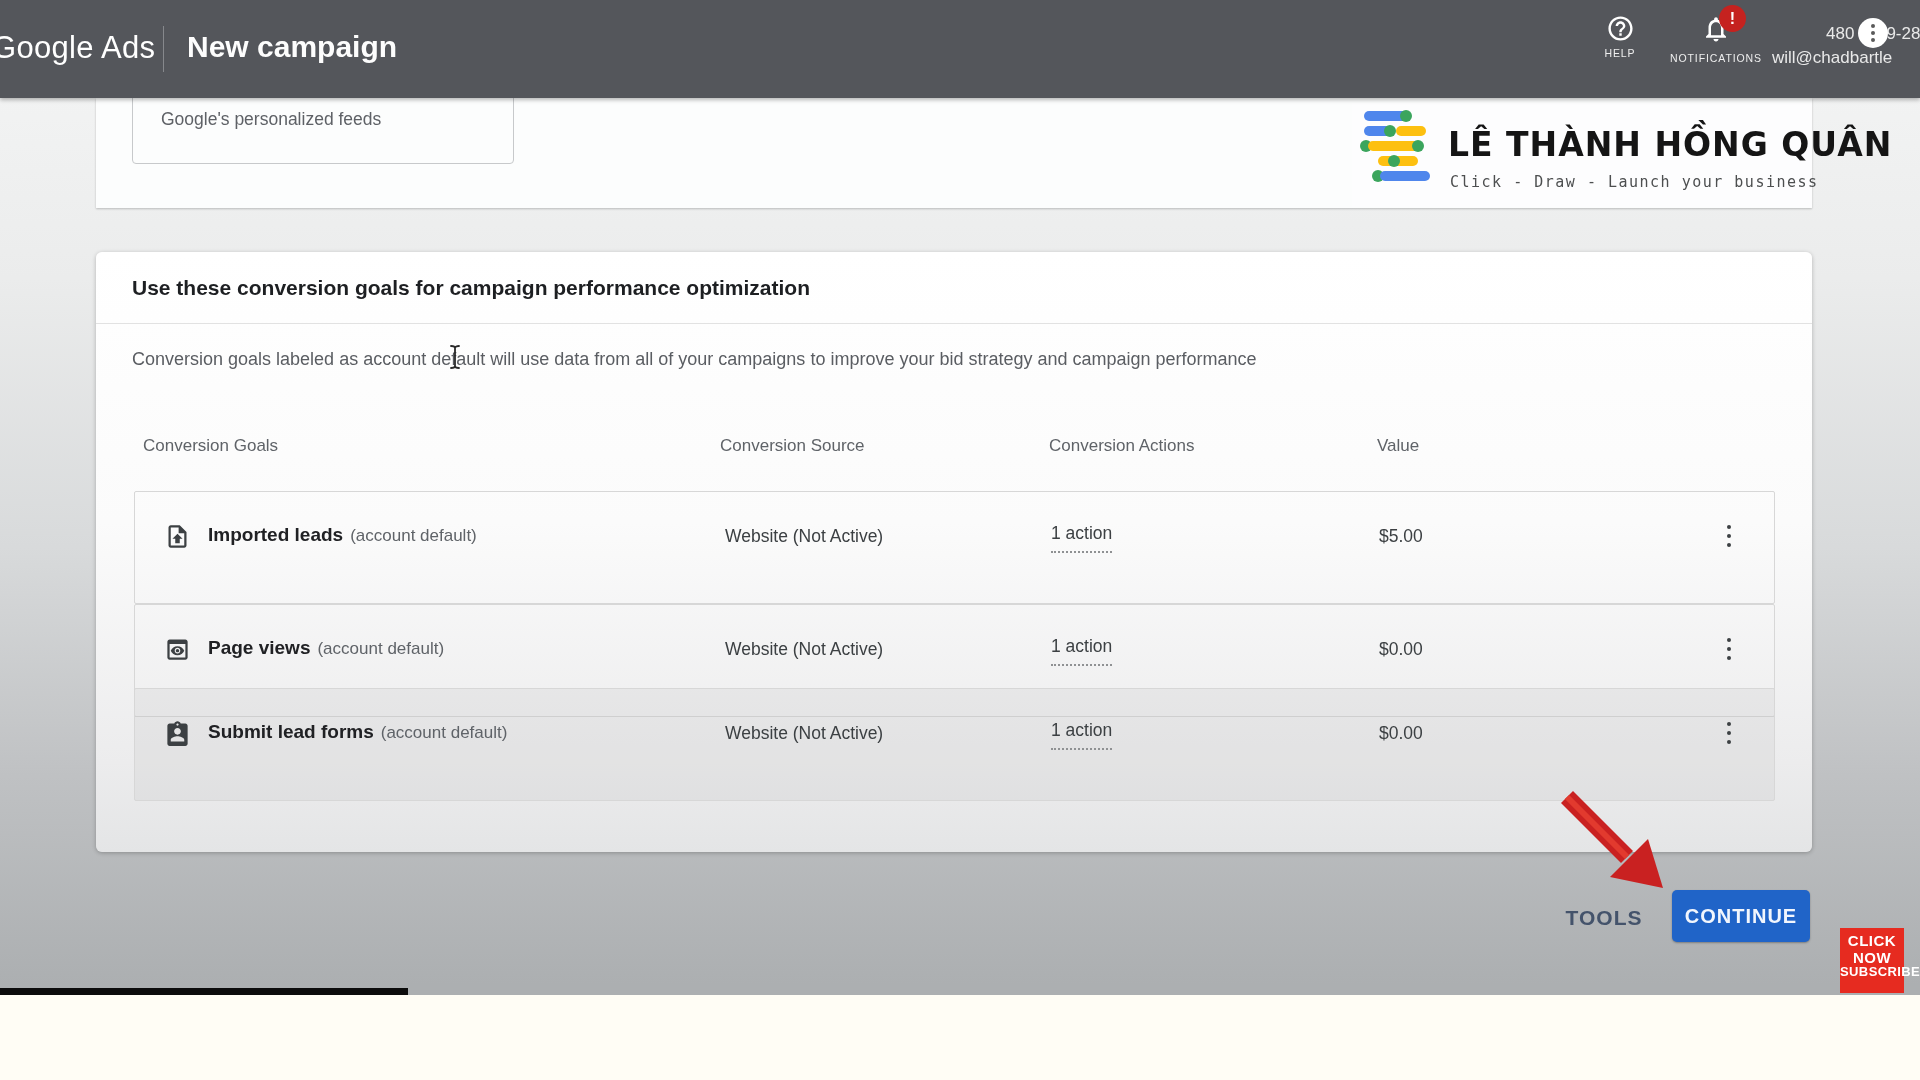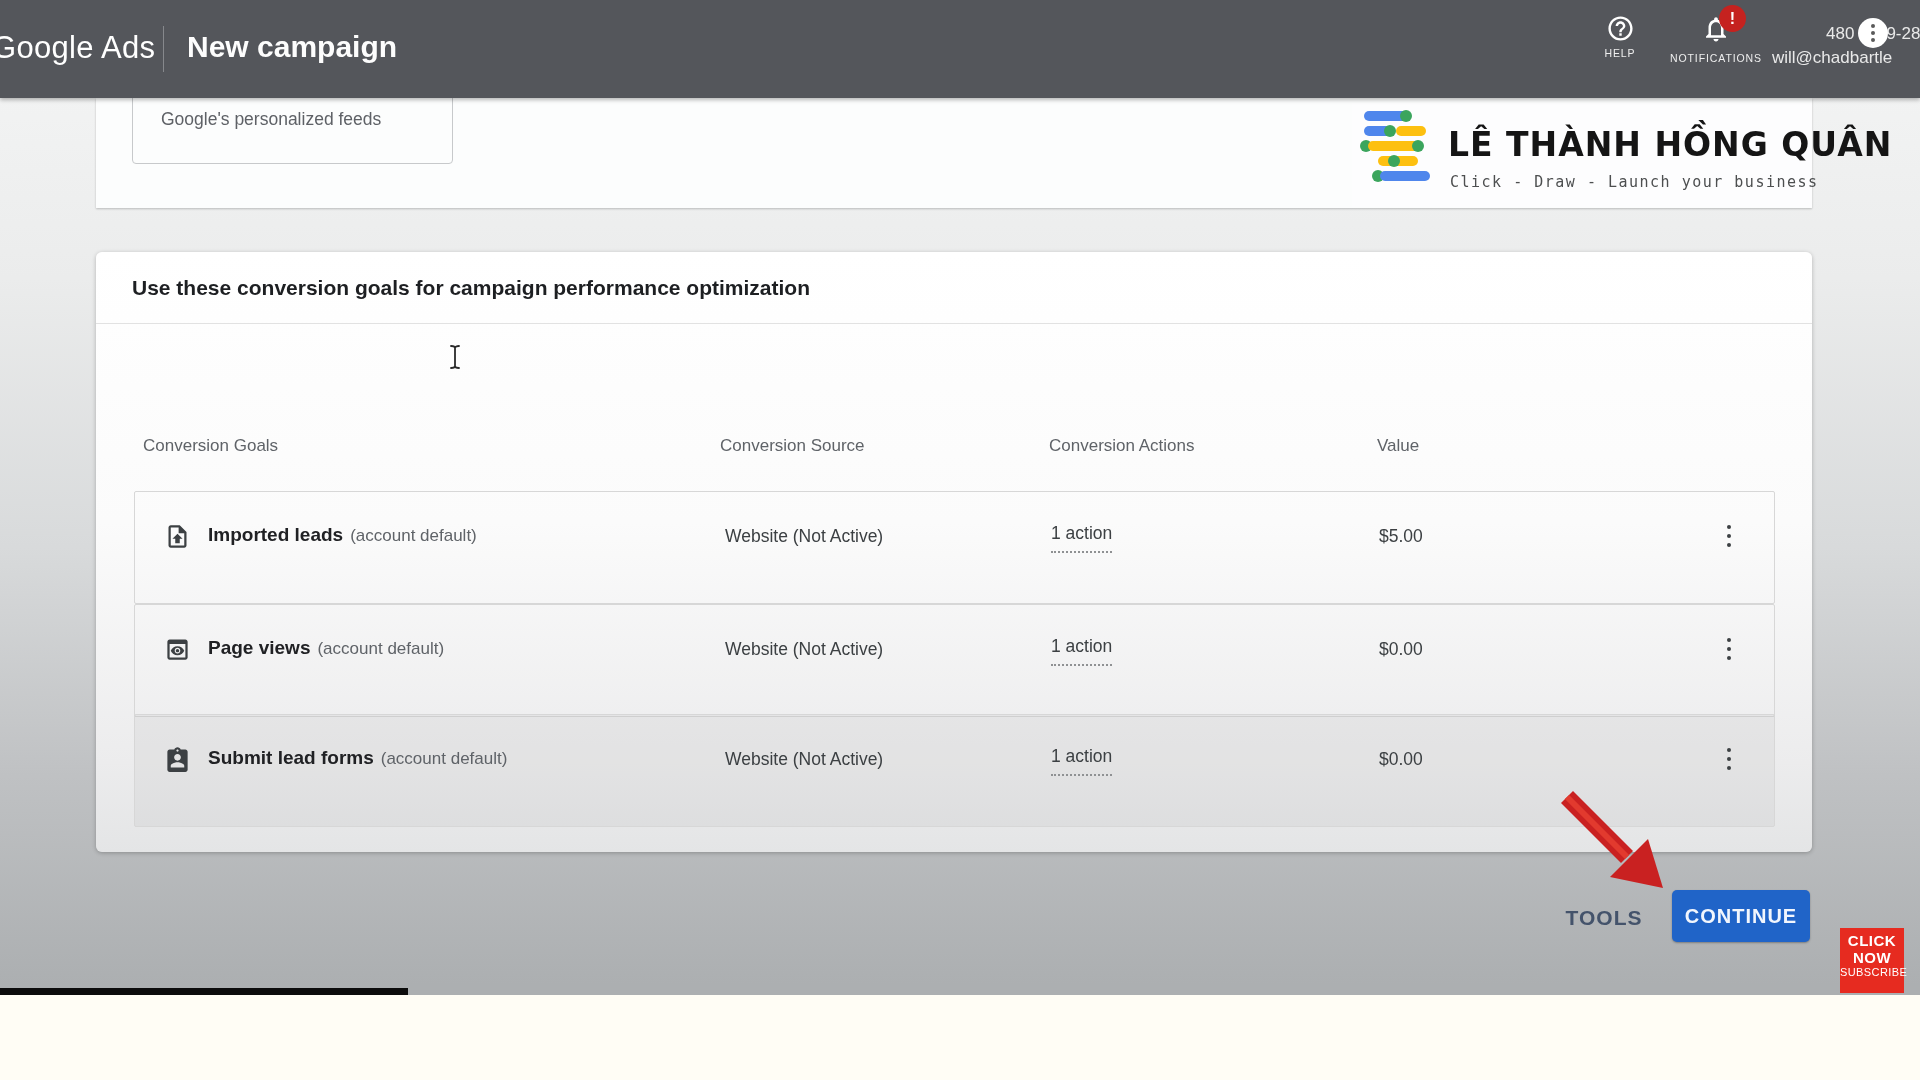--- a/index.html
+++ b/index.html
@@ -29,21 +29,21 @@
   .account { position:absolute; top:22px; left:1772px; width:200px; color:#e9e9e9; font-size:17px; }
   .acct-line1 { position:absolute; left:54px; top:2px; white-space:nowrap; }
   .acct-line2 { position:absolute; left:0; top:26px; white-space:nowrap; }
   .acct-blur-circle { position:absolute; left:86px; top:-4px; width:30px; height:30px; background:#ffffff;
     border-radius:50%; z-index:5; display:flex; flex-direction:column; align-items:center; justify-content:center; gap:3px; }
   .acct-blur-circle i { width:4px; height:4px; border-radius:50%; background:#5a5a5a; }
 
   
   .top-card { position:absolute; left:96px; top:98px; width:1716px; height:110px; background:#fcfdfd;
     overflow:hidden; box-shadow:0 1px 2px rgba(0,0,0,.22); z-index:5; }
-  .option-box { position:absolute; left:36px; top:-16px; width:321px; height:82px;
+  .option-box { position:absolute; left:36px; top:-16px; width:382px; height:82px;
     border:1px solid #c7c9cb; border-radius:4px; background:transparent; cursor:pointer; }
   .option-label { position:absolute; left:28px; top:26px; font-size:17.5px; color:#5e6166; white-space:nowrap; }
 
   
   .watermark { position:absolute; left:1352px; top:103px; width:460px; height:104px; background:#fdfdfe; z-index:6; }
   .wm-logo { position:absolute; left:8px; top:8px; width:86px; height:90px; }
   .wm-row { position:relative; height:10px; margin-bottom:5px; }
   .pill { position:absolute; height:10px; border-radius:6px; }
   .dot { position:absolute; width:12px; height:12px; top:-1px; border-radius:50%; }
   .c-blue { background:#4f86ec; } .c-yellow { background:#fdc010; } .c-green { background:#3ba55d; }
@@ -62,21 +62,21 @@
 
   .ibeam { position:absolute; left:352px; top:92px; z-index:12; }
 
   .col-header { position:absolute; top:184px; font-size:17px; color:#5f6368; white-space:nowrap; }
   .col-goals   { left:47px; }
   .col-source  { left:624px; }
   .col-actions { left:953px; }
   .col-value   { left:1281px; }
 
   .goal-row { position:absolute; left:38px; width:1641px; height:113px; border:1px solid #d7d7d7; border-radius:2px; }
-  .row-0 { top:239px; } .row-1 { top:352px; } .row-2 { top:462px; background:rgba(60,64,67,.05);text-align:center; }
+  .row-0 { top:239px; } .row-1 { top:352px; } .row-2 { top:436px; background:rgba(60,64,67,.05);text-align:center; }
   .row-icon { position:absolute; left:29px; top:31px; width:27px; height:27px; }
   .row-name { position:absolute; left:73px; top:32px; white-space:nowrap; font-size:19px; font-weight:700; color:#202124; }
   .row-name .suffix { font-size:17px; font-weight:400; color:#5f6368; margin-left:7px; }
   .row-source { position:absolute; left:590px; top:34px; font-size:17.5px; color:#3c4043; white-space:nowrap; }
   .row-actions { position:absolute; left:916px; top:31px; font-size:17.5px; color:#3c4043; white-space:nowrap;
     border-bottom:2px dotted #8f9193; padding-bottom:7px; cursor:pointer; }
   .row-value { position:absolute; left:1244px; top:34px; font-size:17.5px; color:#3c4043; white-space:nowrap; }
   .kebab { position:absolute; left:1581px; top:24px; width:26px; height:40px; display:flex; flex-direction:column;
     align-items:center; justify-content:center; gap:4.5px; cursor:pointer; }
   .kebab i { width:4.5px; height:4.5px; border-radius:50%; background:#3c4043; }
@@ -92,21 +92,21 @@
   .red-arrow { position:absolute; left:1553px; top:783px; z-index:20; }
 
   
   .black-strip { position:absolute; left:0; top:988px; width:408px; height:7px; background:#0c0c0c; z-index:25; }
   .bottom-band { position:absolute; left:0; top:995px; width:1920px; height:85px; background:#fffdf5; z-index:24; }
 
   .subscribe-badge { position:absolute; left:1840px; top:928px; width:64px; height:65px; background:#e62b20;
     color:#fff; text-align:center; z-index:26; padding-top:4px; }
   .sb-l1 { font-size:15px; font-weight:800; line-height:17px; letter-spacing:.5px; }
   .sb-l2 { font-size:15px; font-weight:800; line-height:17px; letter-spacing:.5px; }
-  .sb-l3 { font-size:11px; font-weight:400; line-height:12px; letter-spacing:.4px; }
+  .sb-l3 { font-size:13px; font-weight:700; line-height:12px; letter-spacing:.4px; }
 </style>
 </head>
 <body>
 
 <div class="stage">
   <div class="page-bg"></div>
 
   <div class="topbar">
     <div class="brand">Google Ads</div>
     <div class="topbar-divider"></div>
@@ -172,20 +172,21 @@
           <span class="pill c-blue" style="left:20px; width:50px;"></span>
         </div>
     </div>
     <div class="wm-title">LÊ THÀNH HỒNG QUÂN</div>
     <div class="wm-tagline">Click - Draw - Launch your business</div>
   </div>
 
   <div class="goals-card">
     <div class="card-title">Use these conversion goals for campaign performance optimization</div>
     <div class="card-title-divider"></div>
+    <div class="card-desc">Conversion goals labeled as account default will use data from all of your campaigns to improve your bid strategy and campaign performance</div>
 
     <svg class="ibeam" width="14" height="26" viewBox="0 0 14 26">
       <path d="M3 2c2.2 0 4 .6 4 2m0 0c0-1.4 1.8-2 4-2M7 4v18M3 24c2.2 0 4-.6 4-2m0 0c0 1.4 1.8 2 4 2" stroke="#2a2a2a" stroke-width="1.8" fill="none" stroke-linecap="round"></path>
     </svg>
 
     <div class="col-header col-goals">Conversion Goals</div>
     <div class="col-header col-source">Conversion Source</div>
     <div class="col-header col-actions">Conversion Actions</div>
     <div class="col-header col-value">Value</div>
 

